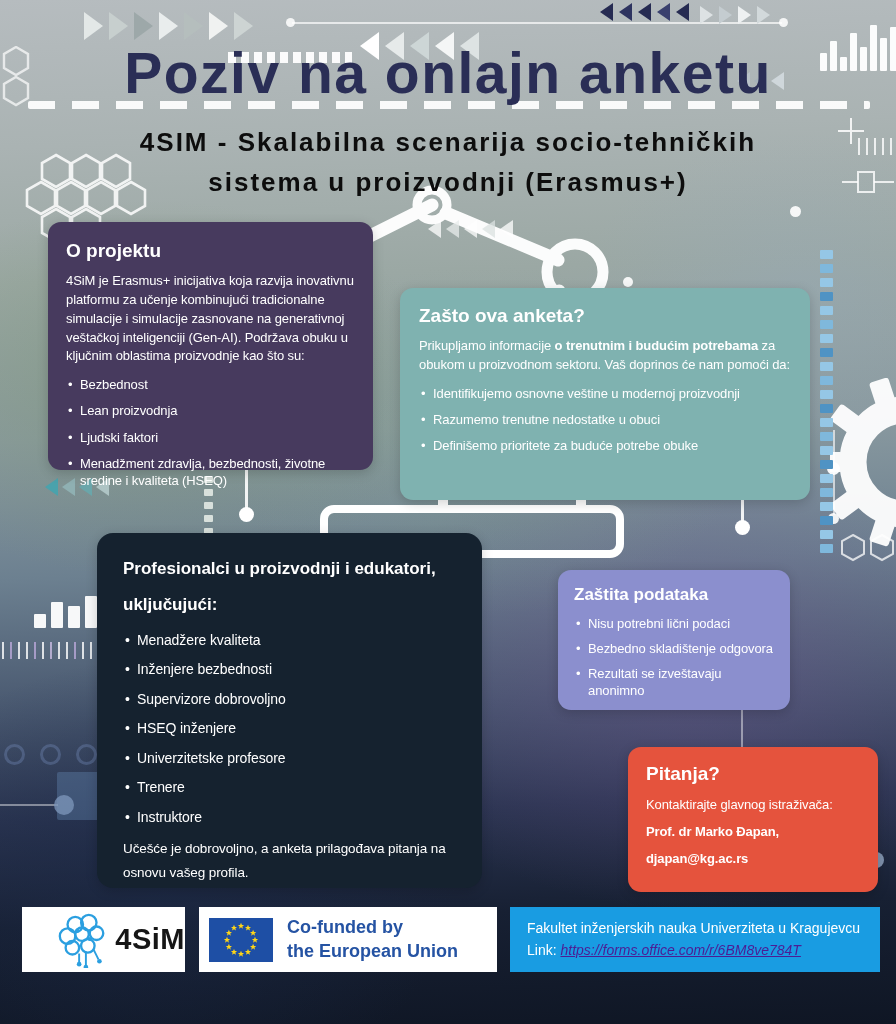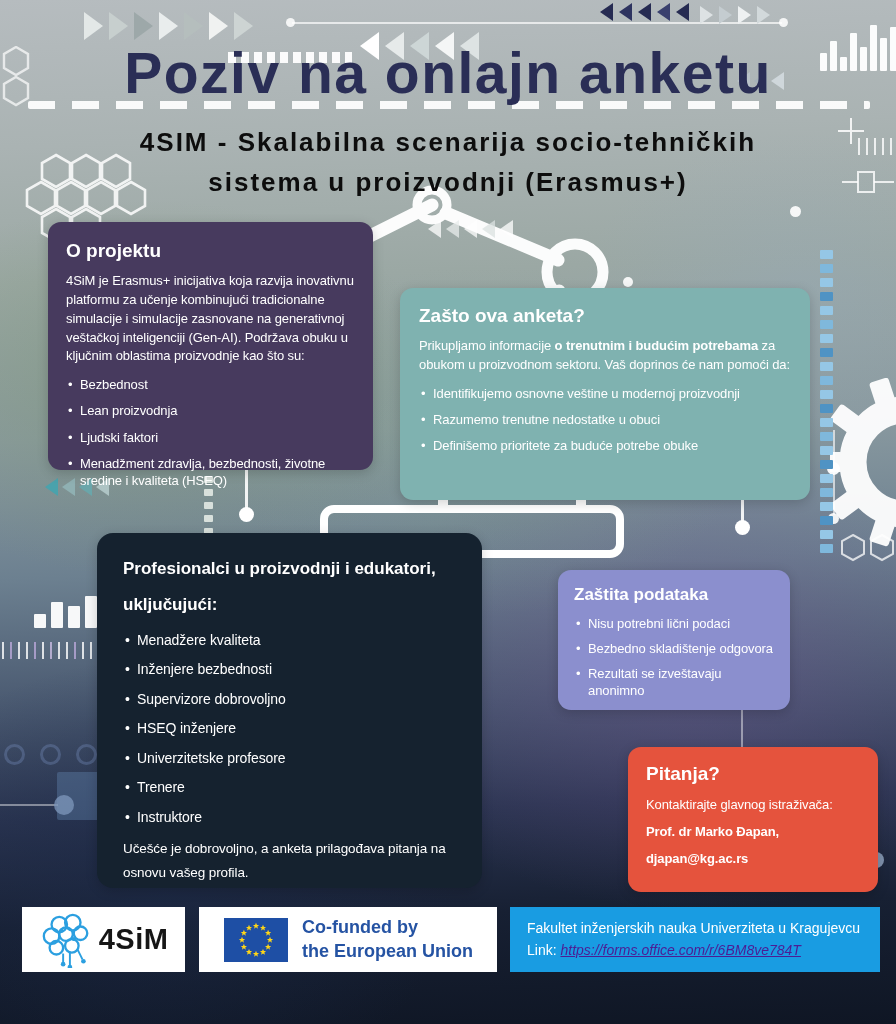--- a/index.html
+++ b/index.html
@@ -72,23 +72,23 @@
   .audience .note{font-size:13.5px;line-height:1.75;margin:4px 0 0}
   .privacy{left:558px;top:570px;width:232px;height:140px;background:#8b8fce;padding:15px 16px}
   .privacy h2{font-size:17px;margin-bottom:10px}
   .privacy li{font-size:13px;margin-bottom:8px}
   .questions{left:628px;top:747px;width:250px;height:145px;background:#e5533d;padding:16px 18px}
   .questions h2{font-size:19px;margin-bottom:11px}
   .questions p{margin-bottom:8px}
   .bold{font-weight:700}
   
   .fbox{position:absolute;z-index:3;top:907px;height:65px;box-sizing:border-box}
-  .logo-box{left:22px;width:163px;background:#fff;display:flex;align-items:center;justify-content:center;gap:4px}
+  .logo-box{left:22px;width:163px;background:#fff;display:flex;align-items:center;justify-content:flex-end;gap:4px}
   .logo-text{font-size:29px;color:#161616;font-weight:600;letter-spacing:.5px}
-  .eu-box{left:199px;width:298px;background:#fff;display:flex;align-items:center;gap:14px;padding-left:25px}
+  .eu-box{left:199px;width:298px;background:#fff;display:flex;align-items:center;gap:14px;padding-left:10px}
   .eu-text{font-size:18px;font-weight:700;color:#2553a3;line-height:1.28}
   .link-box{left:510px;width:370px;background:#199ce2;color:#fff;padding:11px 17px;font-size:14px;line-height:1.55}
   .link-box a{color:#4c1d95;font-style:italic;text-decoration:underline}
   svg{display:block}
 </style>
 </head>
 <body>
 
 <div class="poster">
   <div class="tint"></div>

